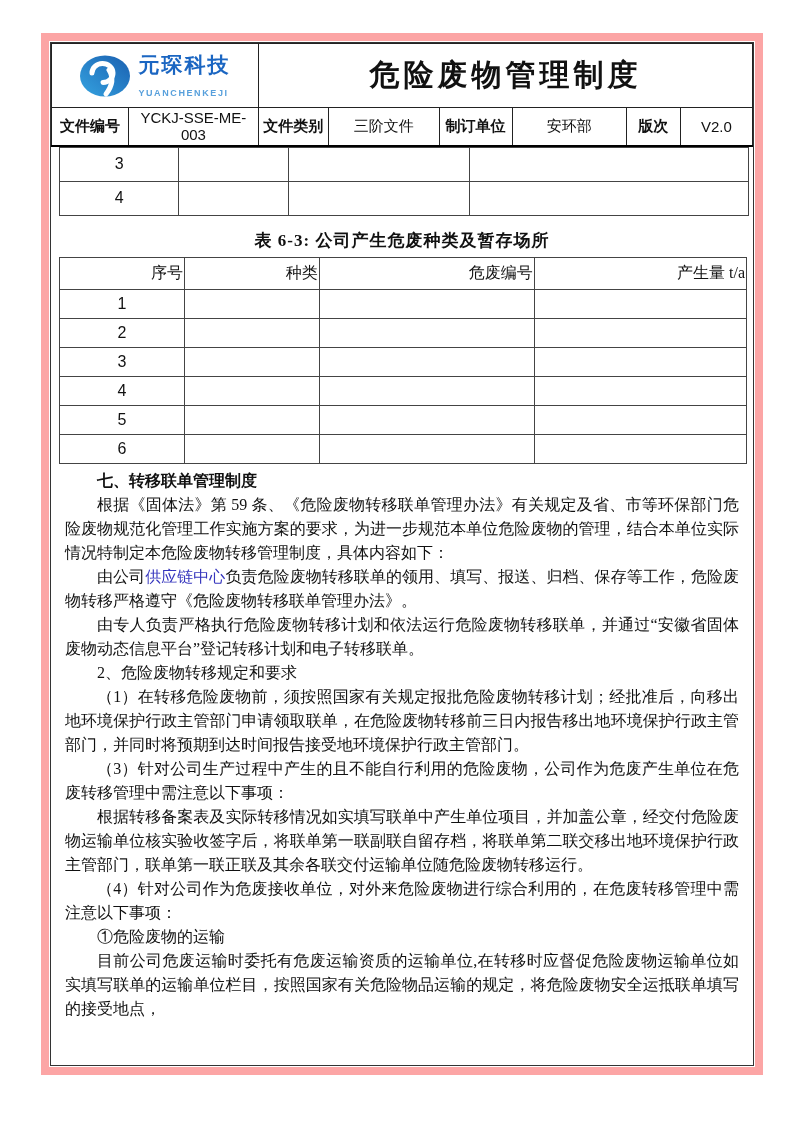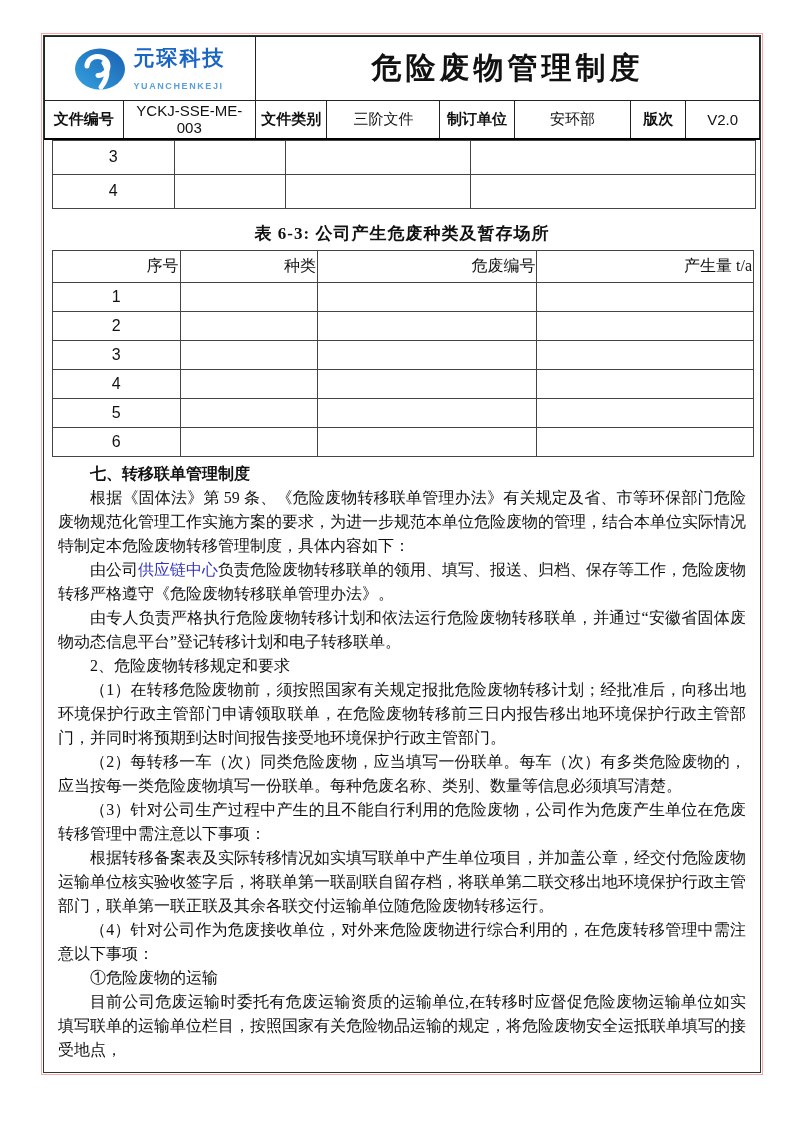--- a/index.html
+++ b/index.html
@@ -3,21 +3,21 @@
 <meta charset="utf-8">
 <style>
   * { box-sizing: border-box; }
   html,body { margin:0; padding:0; }
   body {
     width:800px; height:1132px; background:#ffffff; position:relative;
     font-family:"Liberation Serif","DejaVu Serif",serif; color:#111;
   }
   .page {
     position:absolute; left:41px; top:33px; width:722px; height:1042px;
-    border:1px solid #fca5a5;
+    border:8px solid #fca5a5;
   }
   .page-inner {
     position:absolute; left:1px; top:1px; right:1px; bottom:1px;
     border:1px solid #333; overflow:hidden;
   }
 
   
   table { border-collapse:collapse; }
   .header-table { width:100%; table-layout:fixed; border-bottom:2px solid #000; }
   .header-table td { border:1px solid #222; padding:0 2px; text-align:center; vertical-align:middle; }
@@ -194,21 +194,20 @@
         </tbody>
     </table>
 
     <div class="body-text">
         <p class="para heading"><span>七、转移联单管理制度</span></p>
         <p class="para"><span>根据《固体法》第 59 条、《危险废物转移联单管理办法》有关规定及省、市等环保部门危险废物规范化管理工作实施方案的要求，为进一步规范本单位危险废物的管理，结合本单位实际情况特制定本危险废物转移管理制度，具体内容如下：</span></p>
         <p class="para"><span>由公司</span><span class="blue-text">供应链中心</span><span>负责危险废物转移联单的领用、填写、报送、归档、保存等工作，危险废物转移严格遵守《危险废物转移联单管理办法》。</span></p>
         <p class="para"><span>由专人负责严格执行危险废物转移计划和依法运行危险废物转移联单，并通过“安徽省固体废物动态信息平台”登记转移计划和电子转移联单。</span></p>
         <p class="para"><span>2、危险废物转移规定和要求</span></p>
         <p class="para"><span>（1）在转移危险废物前，须按照国家有关规定报批危险废物转移计划；经批准后，向移出地环境保护行政主管部门申请领取联单，在危险废物转移前三日内报告移出地环境保护行政主管部门，并同时将预期到达时间报告接受地环境保护行政主管部门。</span></p>
-        <p class="para"><span>（2）每转移一车（次）同类危险废物，应当填写一份联单。每车（次）有多类危险废物的，应当按每一类危险废物填写一份联单。每种危废名称、类别、数量等信息必须填写清楚。</span></p>
         <p class="para"><span>（3）针对公司生产过程中产生的且不能自行利用的危险废物，公司作为危废产生单位在危废转移管理中需注意以下事项：</span></p>
         <p class="para"><span>根据转移备案表及实际转移情况如实填写联单中产生单位项目，并加盖公章，经交付危险废物运输单位核实验收签字后，将联单第一联副联自留存档，将联单第二联交移出地环境保护行政主管部门，联单第一联正联及其余各联交付运输单位随危险废物转移运行。</span></p>
         <p class="para"><span>（4）针对公司作为危废接收单位，对外来危险废物进行综合利用的，在危废转移管理中需注意以下事项：</span></p>
         <p class="para"><span>①危险废物的运输</span></p>
         <p class="para"><span>目前公司危废运输时委托有危废运输资质的运输单位,在转移时应督促危险废物运输单位如实填写联单的运输单位栏目，按照国家有关危险物品运输的规定，将危险废物安全运抵联单填写的接受地点，</span></p>
       </div>
 
   </div>
 </div>
 

